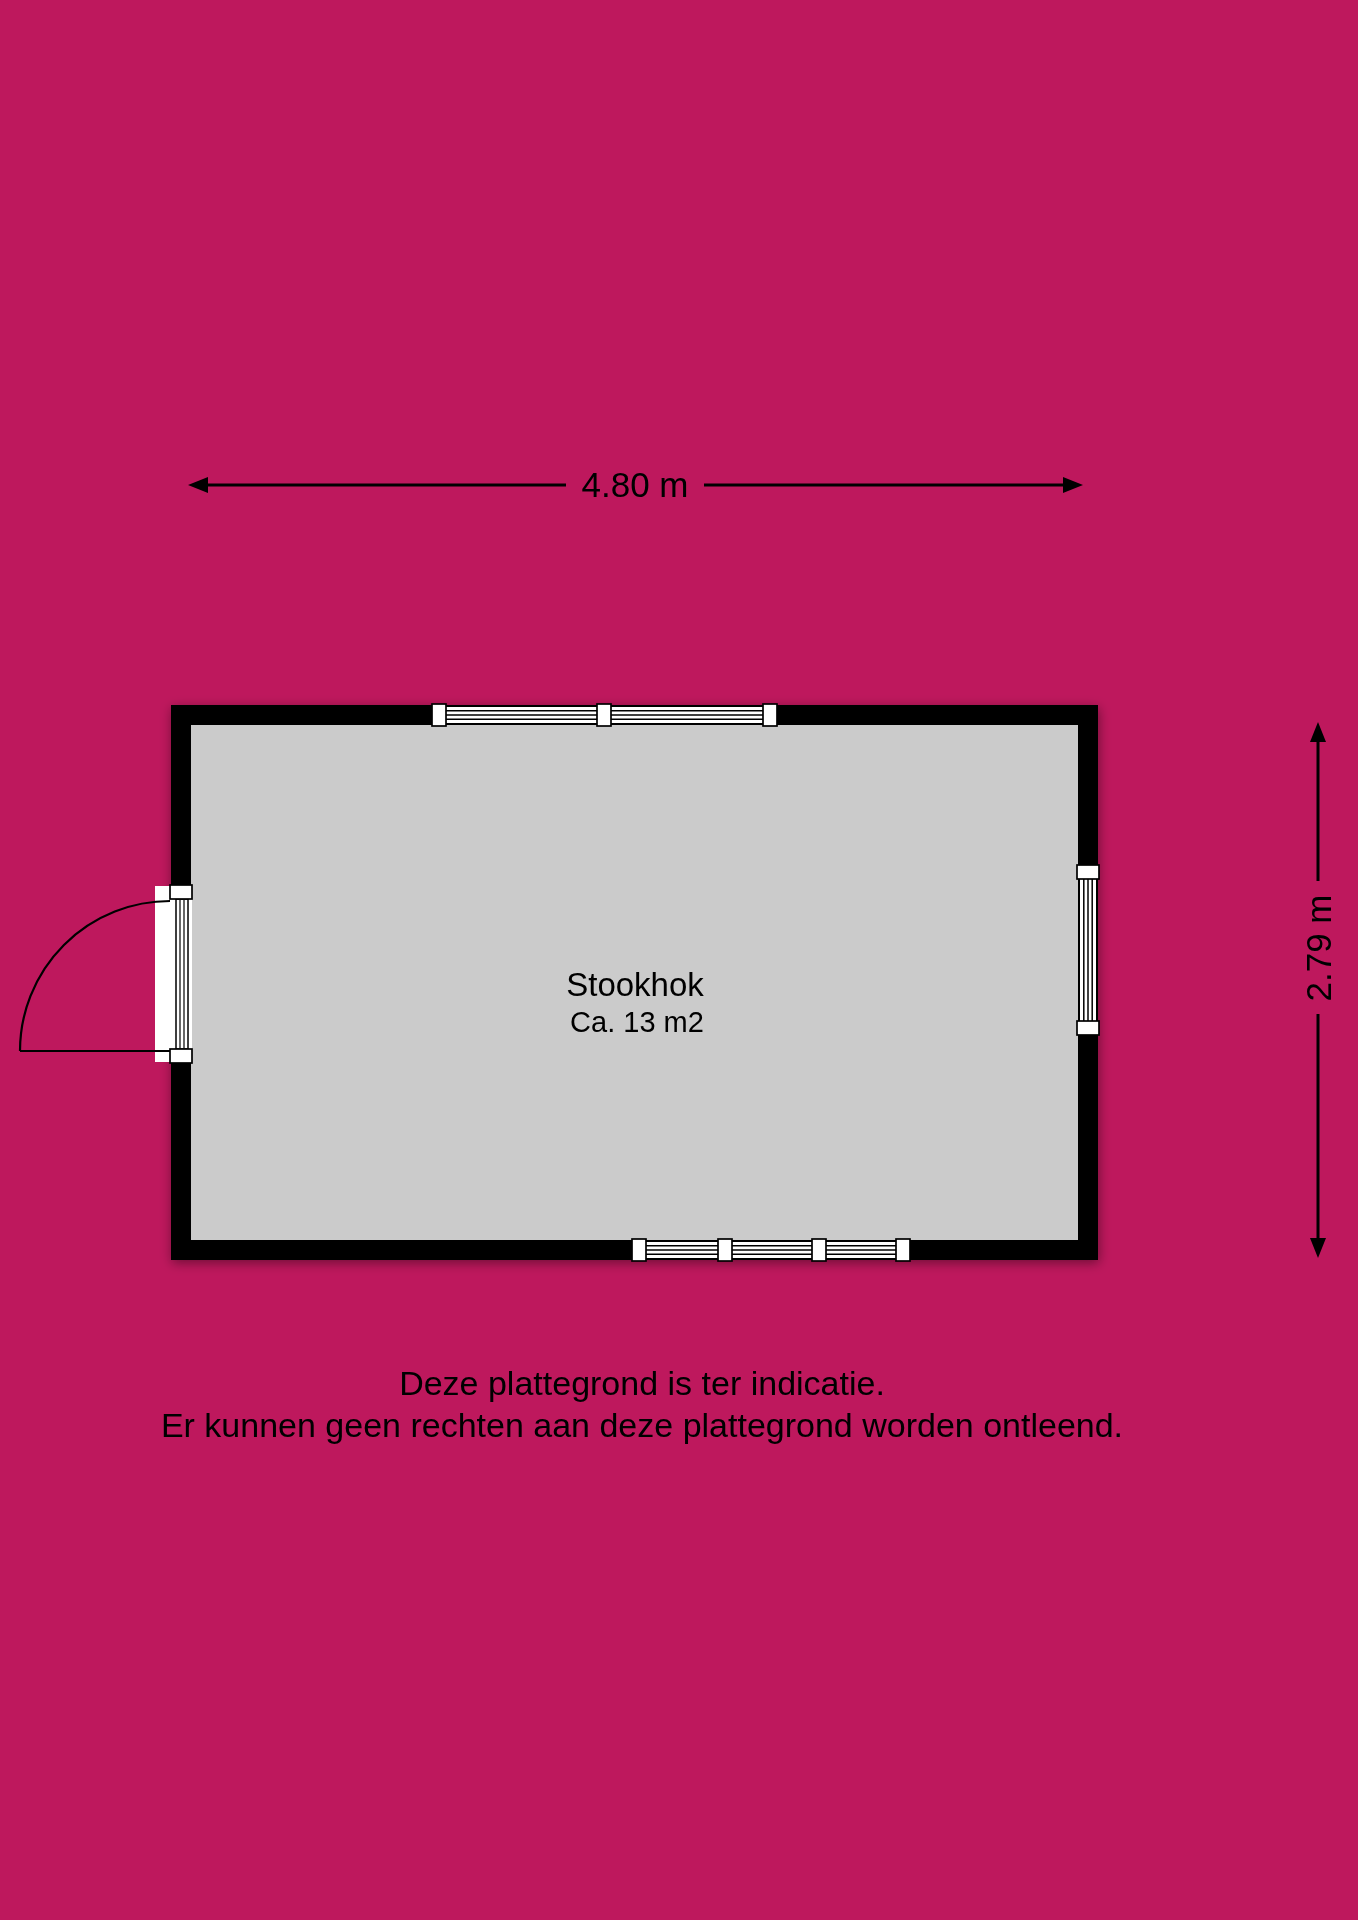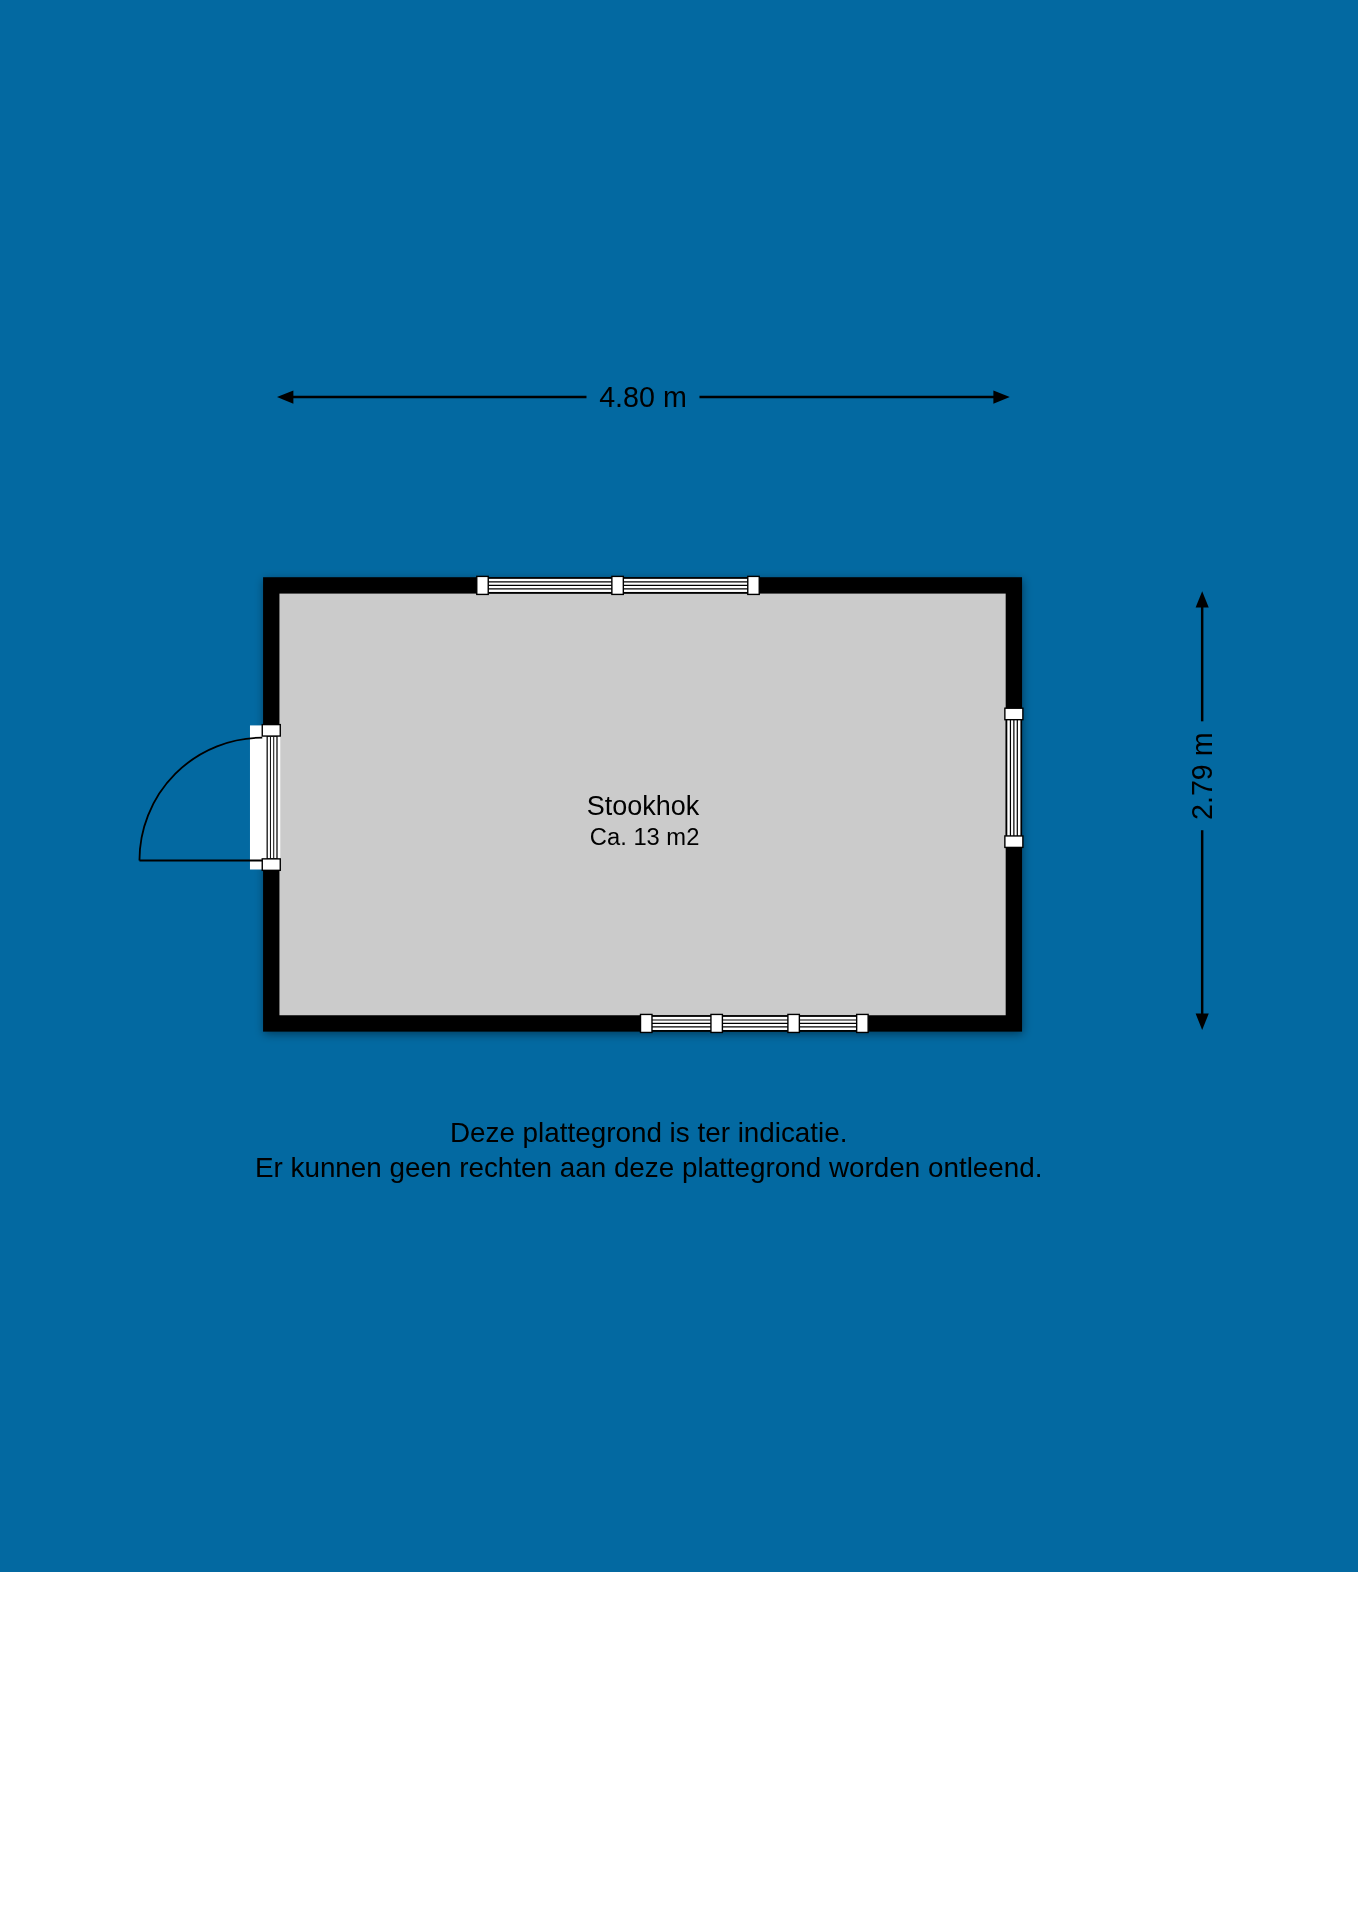--- a/index.html
+++ b/index.html
@@ -3,22 +3,22 @@
 <meta charset="utf-8">
 <style>
   html, body {
     margin: 0;
     padding: 0;
     background: #ffffff;
   }
   #page {
     position: relative;
     width: 1358px;
-    height: 1572px;
-    background: #0369a1;
+    height: 1920px;
+    background: #be185d;
     overflow: hidden;
     font-family: "Liberation Sans", sans-serif;
     text-align: right;
   }
   #plan-svg {
     position: absolute;
     inset: 0;
     width: 100%;
     height: 100%;
     display: block;

